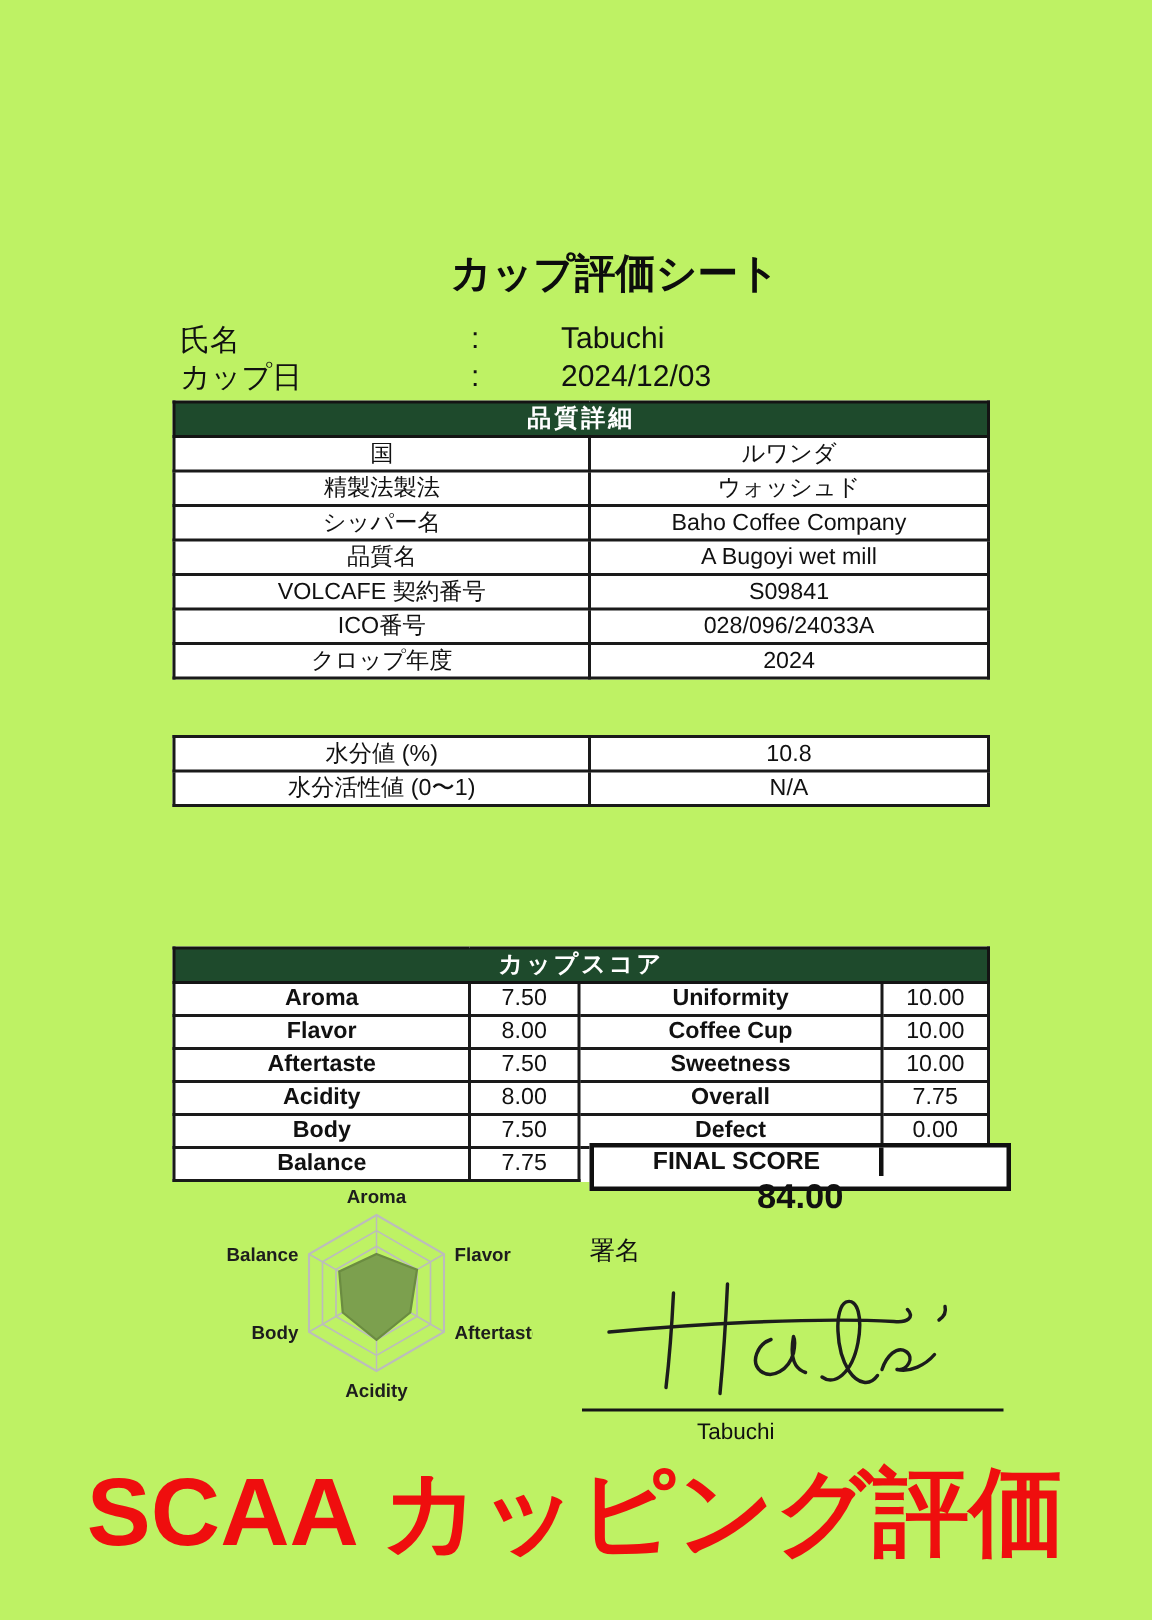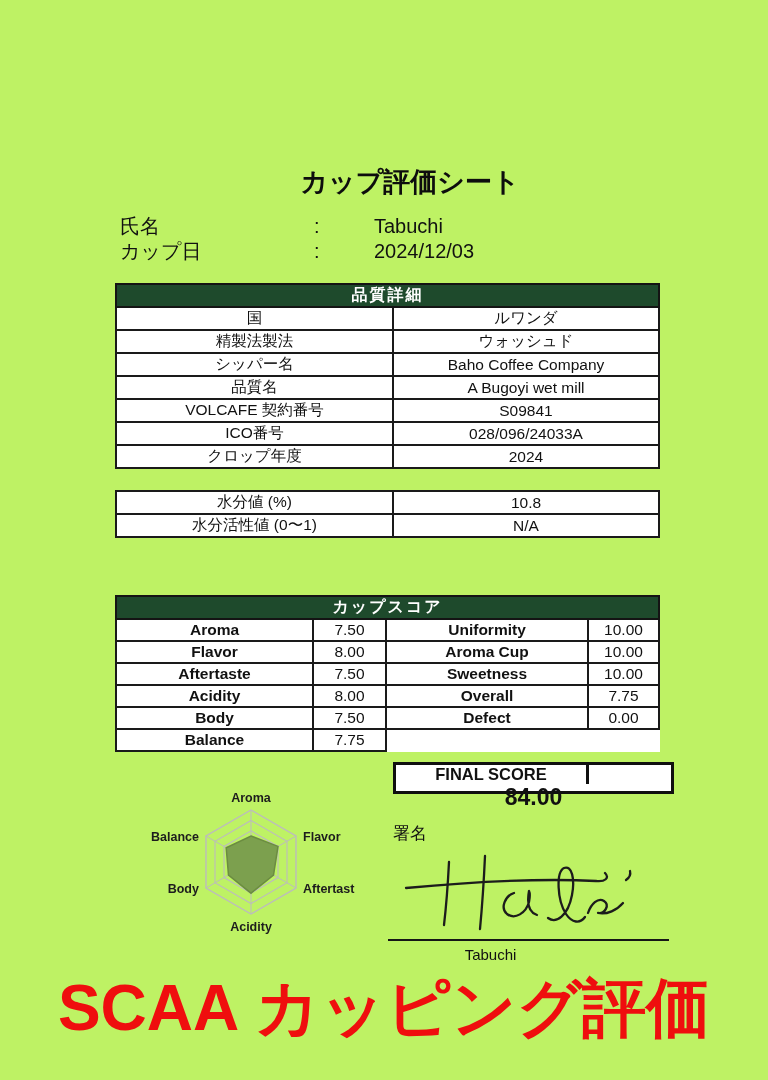--- a/index.html
+++ b/index.html
@@ -10,23 +10,23 @@
   .title { position:absolute; top:164px; left:410px; transform:translateX(-50%);
            font-size:27px; font-weight:bold; white-space:nowrap; color:#0d0d0d; }
 
   .meta { position:absolute; top:214px; left:120px; width:420px; }
   .meta-row { display:flex; height:25px; align-items:center; font-size:20px; }
   .m-label { width:194px; }
   .m-sep   { width:60px; }
   .m-value { flex:1; }
 
   table.tbl { position:absolute; left:115px; width:543px; border-collapse:collapse; table-layout:fixed; background:#fff; }
-  table.quality    { top:283px; }
+  table.quality    { top:267px; }
   table.green-bean { top:490px; }
-  table.cup-score  { top:595px; }
+  table.cup-score  { top:631px; }
   .tbl th.hdr { height:20px; background:#1e4a2c; color:#ffffff; font-size:16px; font-weight:bold;
                 letter-spacing:2px; border:2px solid #141414; text-align:center; }
   .tbl td { height:22px; border:2px solid #1a1a1a; text-align:center; font-size:15.5px; padding:0 2px;
             overflow:hidden; white-space:nowrap; }
   .tbl td.blank { border:none; }
   .cup-score td.lab { font-weight:bold; }
   .small-latin { font-size:14.5px; }
 
   .final-box { position:absolute; top:762px; left:393px; width:281px; height:32px;
                display:flex; border:3px solid #101010; background:#fff;flex-direction:column; }
@@ -135,21 +135,21 @@
     </tr>
     <tr>
       <td class="lab">Aroma</td>
       <td>7.50</td>
       <td class="lab">Uniformity</td>
       <td>10.00</td>
     </tr>
     <tr>
       <td class="lab">Flavor</td>
       <td>8.00</td>
-      <td class="lab">Aroma Cup</td>
+      <td class="lab">Coffee Cup</td>
       <td>10.00</td>
     </tr>
     <tr>
       <td class="lab">Aftertaste</td>
       <td>7.50</td>
       <td class="lab">Sweetness</td>
       <td>10.00</td>
     </tr>
     <tr>
       <td class="lab">Acidity</td>

